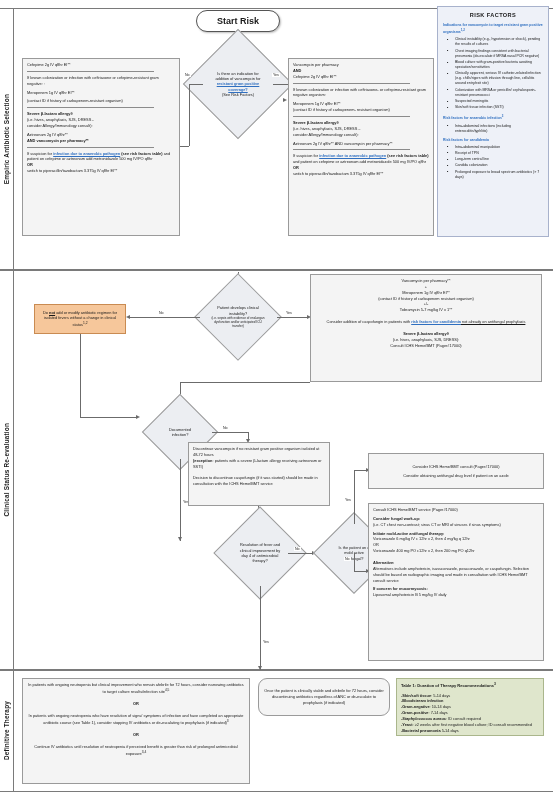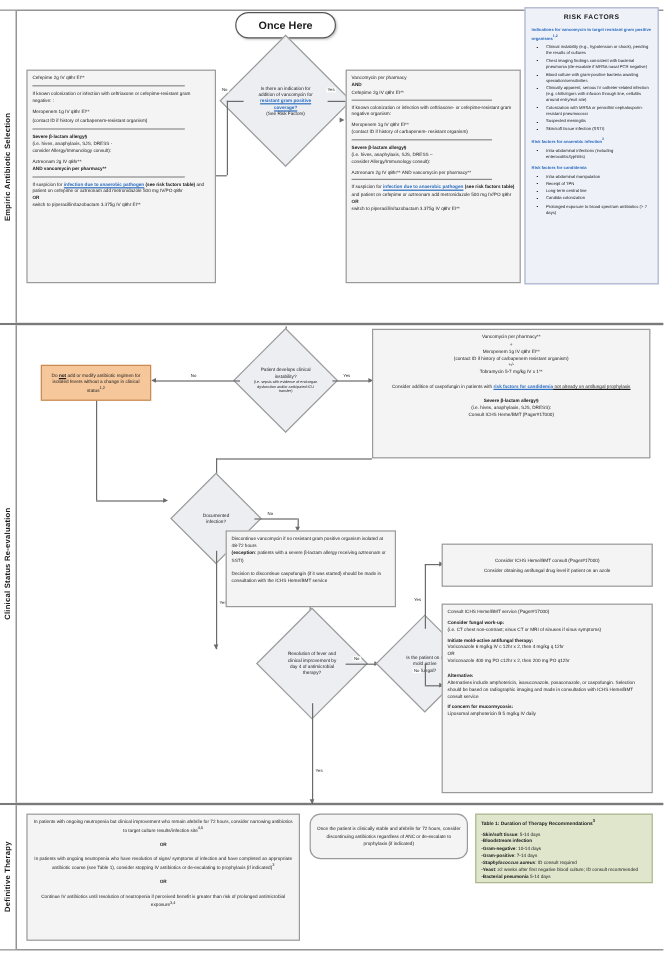--- a/index.html
+++ b/index.html
@@ -108,21 +108,21 @@
       <span>Clinical Status Re-evaluation</span>
     </div>
   </div>
   <div class="band" style="top:670px; height:122px;">
     <div class="band-label">
       <span>Definitive Therapy</span>
     </div>
   </div>
 
   <div class="pill" style="left:196px; top:10px; width:84px; height:22px;">
-    <span>Once Here</span>
+    <span>Start Risk</span>
   </div>
 
   <div class="ln lv" style="left:238px; top:32px; height:10px;"></div>
   <div class="arrow ar-d" style="left:235.5px; top:41px;"></div>
 
   <div class="dia" style="left:183px; top:45px; width:110px; height:78px;">
     <div class="shape" style="left:16px; top:0px; width:78px; height:78px;"></div>
     <div class="txt">
       <div>Is there an indication for</div>
       <div>addition of vancomycin for</div>

